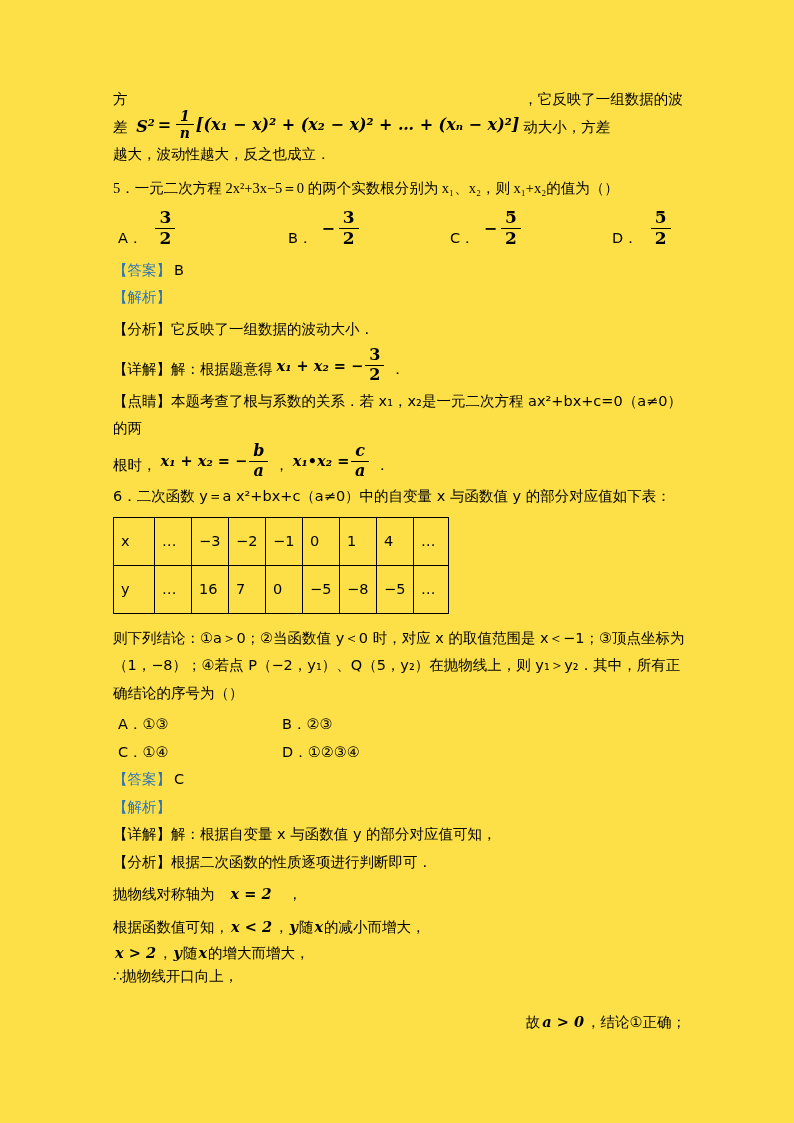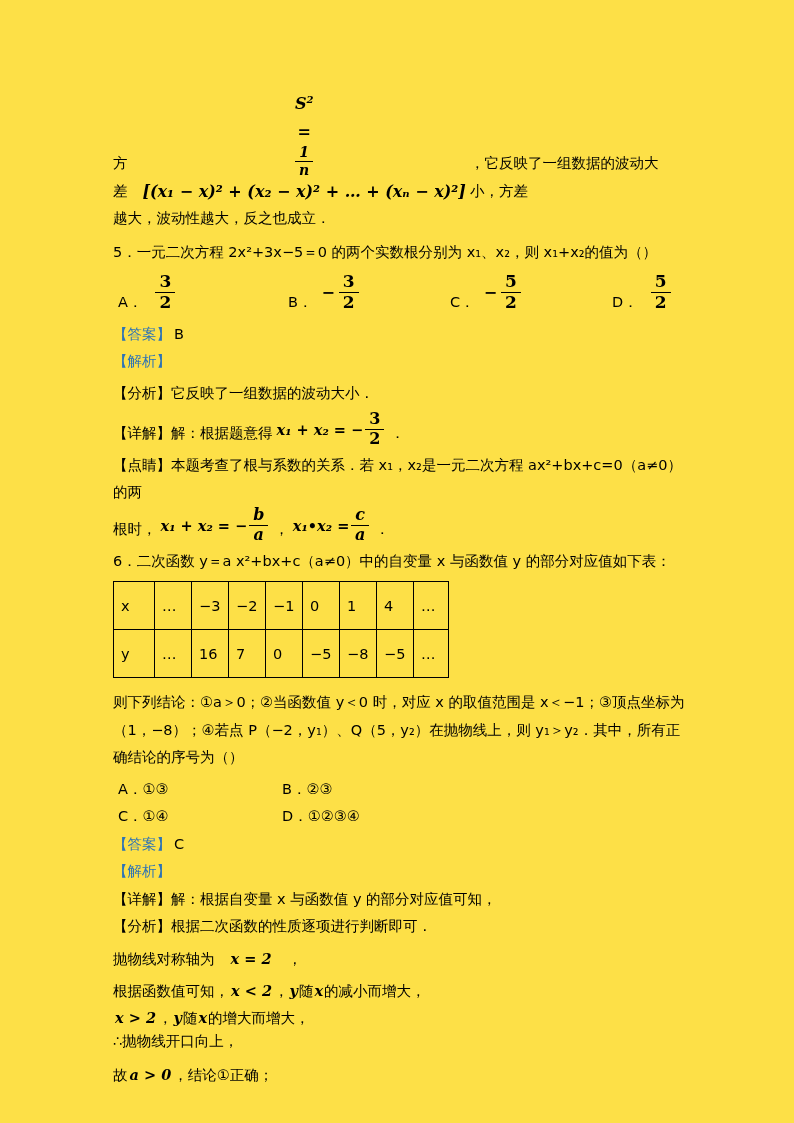--- a/index.html
+++ b/index.html
@@ -16,40 +16,40 @@
   
   .m { font-family:"DejaVu Serif","Liberation Serif",serif; font-style:italic; font-weight:bold; }
   .vrow { display:flex; align-items:flex-end; line-height:27.5px; flex-wrap:nowrap; }
   .formula { display:inline-flex; align-items:center; margin:0 4px; white-space:nowrap; }
   .frac { display:inline-flex; flex-direction:column; align-items:center; text-align:center;
           font-family:"DejaVu Serif","Liberation Serif",serif; font-weight:bold;
           line-height:1.05; font-size:16px; margin:0 2px; }
   .frac .fnum { padding:0 4px 1px 4px; border-bottom:1.6px solid #000; }
   .frac .fden { padding-top:1px; }
   .fsup { font-size:10px; }
-  .big { font-size:16px;flex-direction:column; }
+  .big { font-size:16px; }
   .big .frac { font-size:14px; }
 
   
   .optrow { display:flex; padding-left:5px; margin:7px 0 9px 0; }
   .opt { display:flex; align-items:flex-end; }
   .opt-label { line-height:20px; }
   .opt-math { display:inline-flex; align-items:center; margin-left:9px; }
   .opt-sign { font-family:"DejaVu Serif","Liberation Serif",serif; font-weight:bold; font-size:16px; margin-right:2px; }
   .opt-frac { font-size:17px; }
 
   
   table.qtable { border-collapse:collapse; table-layout:fixed; margin:6px 0 11px 0; }
   table.qtable td { border:1px solid #000; height:47px; padding:0 0 0 7px; vertical-align:middle; font-size:14.5px; }
 
   .optgrid-line { line-height:27.5px; padding-left:5px; }
   .optgrid-first { display:inline-block; width:164px; }
 
   .concl { width:574px; line-height:27.5px; }
-  .mt4 { margin-top:4px; } .mt6 { margin-top:6px; } .mt8 { margin-top:8px; }
+  .mt4 { margin-top:4px; } .mt6 { margin-top:6px;font-family:Liberation Serif, serif; } .mt8 { margin-top:20px;text-align:right; }
   .tight { line-height:23px; }
 </style>
 </head>
 <body>
 
 <div class="page">
   <div class="inner">
 
     <div class="vrow">
       <span>方差</span>

